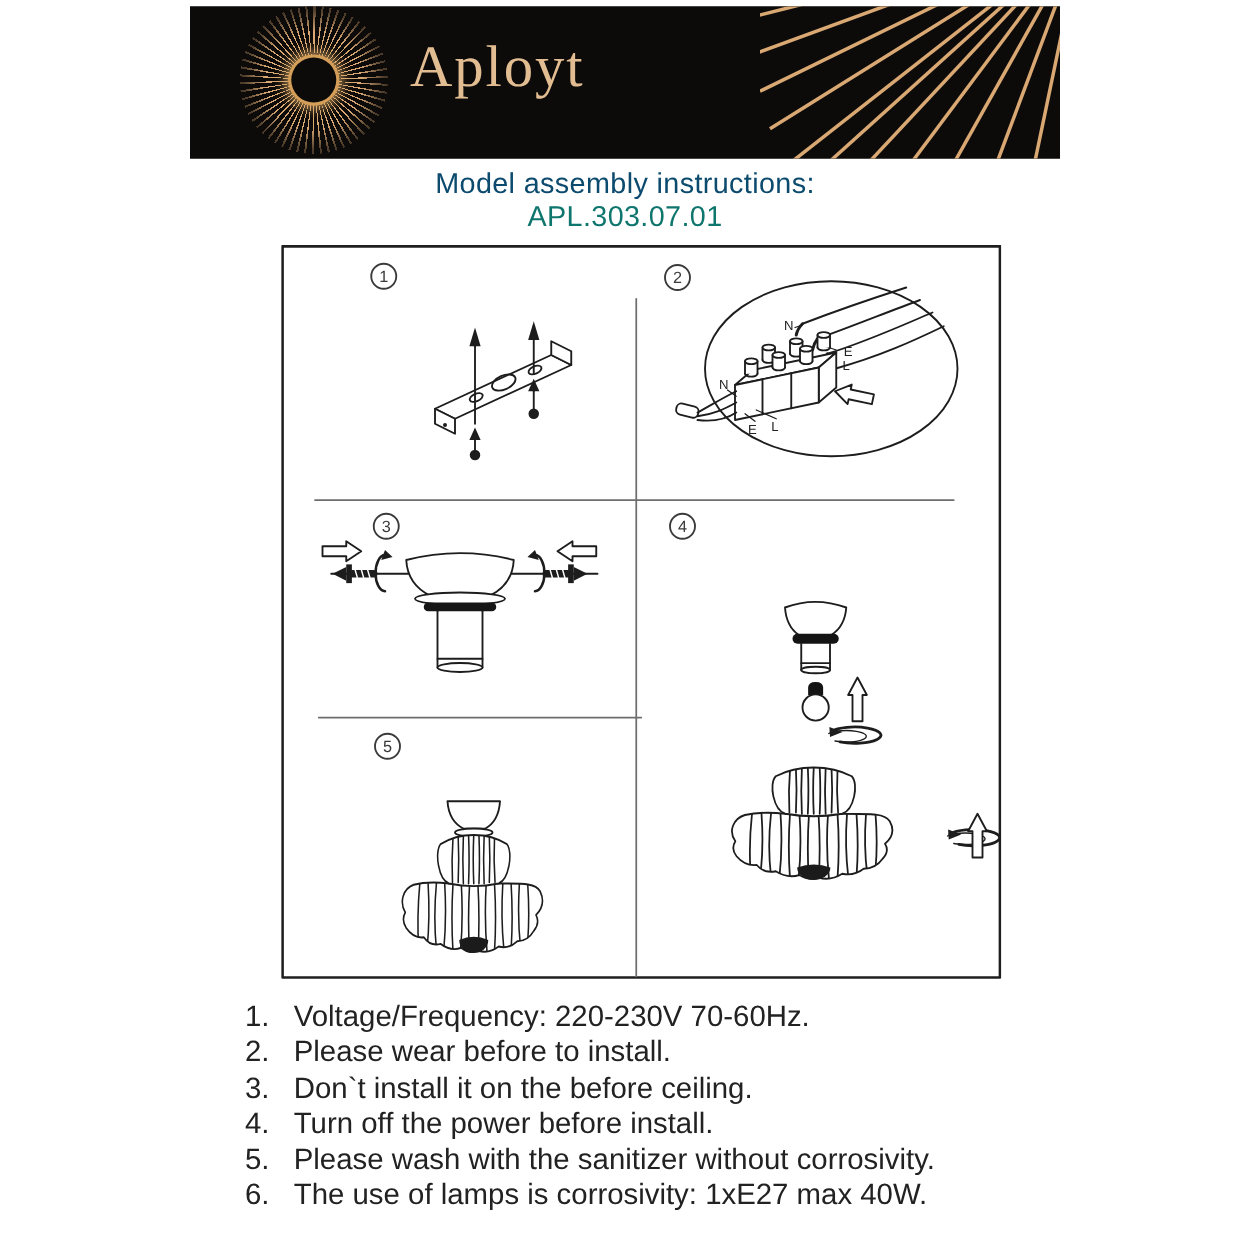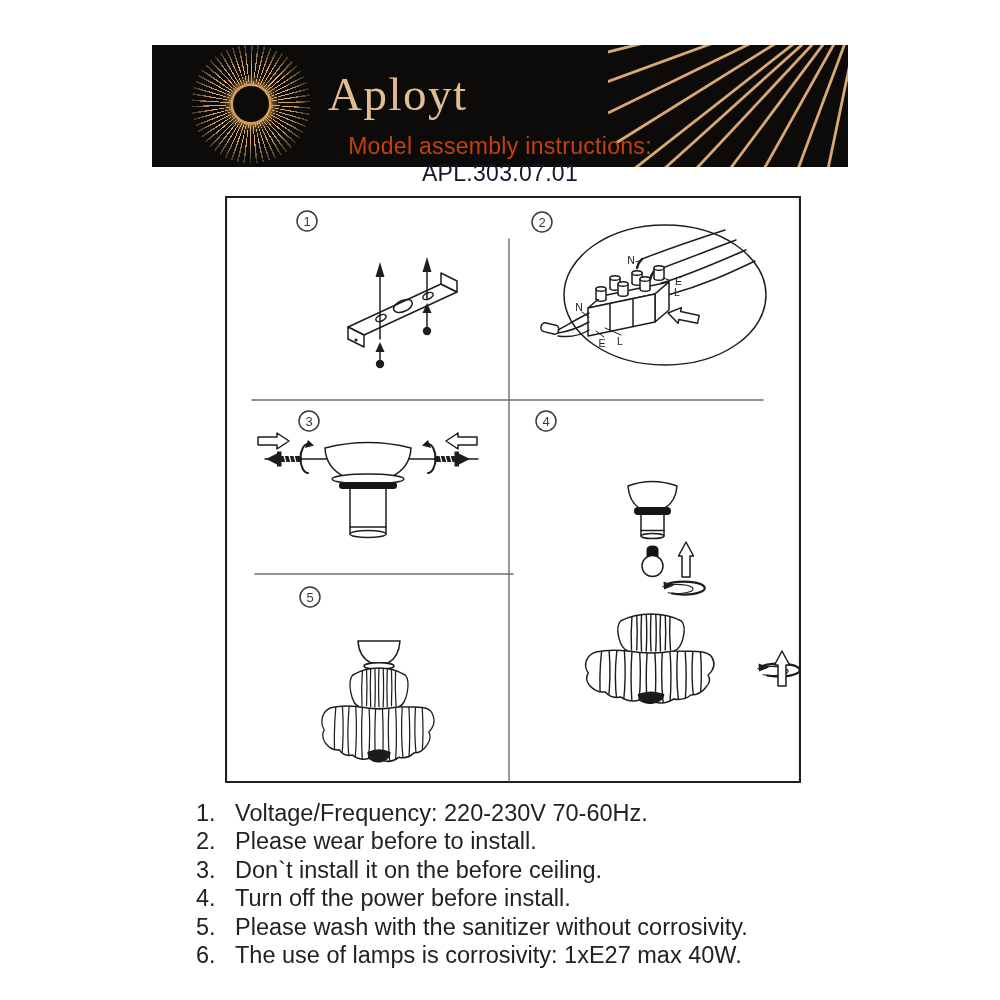--- a/index.html
+++ b/index.html
@@ -1,38 +1,38 @@
 <!DOCTYPE html>
 <html><head>
 <meta charset="utf-8">
 <style>
   html,body{margin:0;padding:0;background:#fff;}
   .page{position:relative;width:1000px;height:1000px;background:#ffffff;
         font-family:"Liberation Sans",sans-serif;color:#1d1d1d;overflow:hidden;}
 
   
   .banner{position:absolute;left:152px;top:5px;width:696px;height:122px;
-          background:#0d0b09;overflow:hidden;margin-top:40px;}
+          background:#0d0b09;overflow:hidden;}
   .sunburst{position:absolute;left:40px;top:0;width:118px;height:118px;}
   .sunburst .rays{position:absolute;inset:0;border-radius:50%;
       background:repeating-conic-gradient(#d9a873 0deg 1.6deg, rgba(13,11,9,0) 1.6deg 6.2deg);}
   .sunburst .fade{position:absolute;inset:0;border-radius:50%;
       background:radial-gradient(circle, rgba(13,11,9,0) 0 46%, rgba(13,11,9,.65) 66%, #0d0b09 88%);}
   .sunburst .core{position:absolute;left:50%;top:50%;width:36px;height:36px;
       transform:translate(-50%,-50%);border-radius:50%;background:#0d0b09;
       box-shadow:0 0 0 2.5px rgba(215,160,90,.95), 0 0 9px 5px rgba(222,173,105,.8);}
   .brand{position:absolute;left:176px;top:22px;font-family:"Liberation Serif",serif;
       font-size:47px;color:#e3bd92;letter-spacing:1.5px;}
   .rays-right{position:absolute;right:0;top:0;}
 
   
   .title{position:absolute;left:0;top:133px;width:1000px;text-align:center;
-      font-size:23px;color:#c2410c;letter-spacing:.3px;}
+      font-size:23px;color:#0c4a6e;letter-spacing:.3px;}
   .model{position:absolute;left:0;top:160px;width:1000px;text-align:center;
-      font-size:23px;color:#0f172a;letter-spacing:.3px;}
+      font-size:23px;color:#0f766e;letter-spacing:.3px;}
 
   
   .diagram{position:absolute;left:225px;top:196px;}
 
   
   .instr{position:absolute;left:196px;top:799px;width:640px;font-size:23.5px;color:#222;}
   .instr .row{display:flex;line-height:28.4px;}
   .instr .n{width:39px;flex:none;}
   .instr .t{flex:1;white-space:nowrap;}
 </style>

